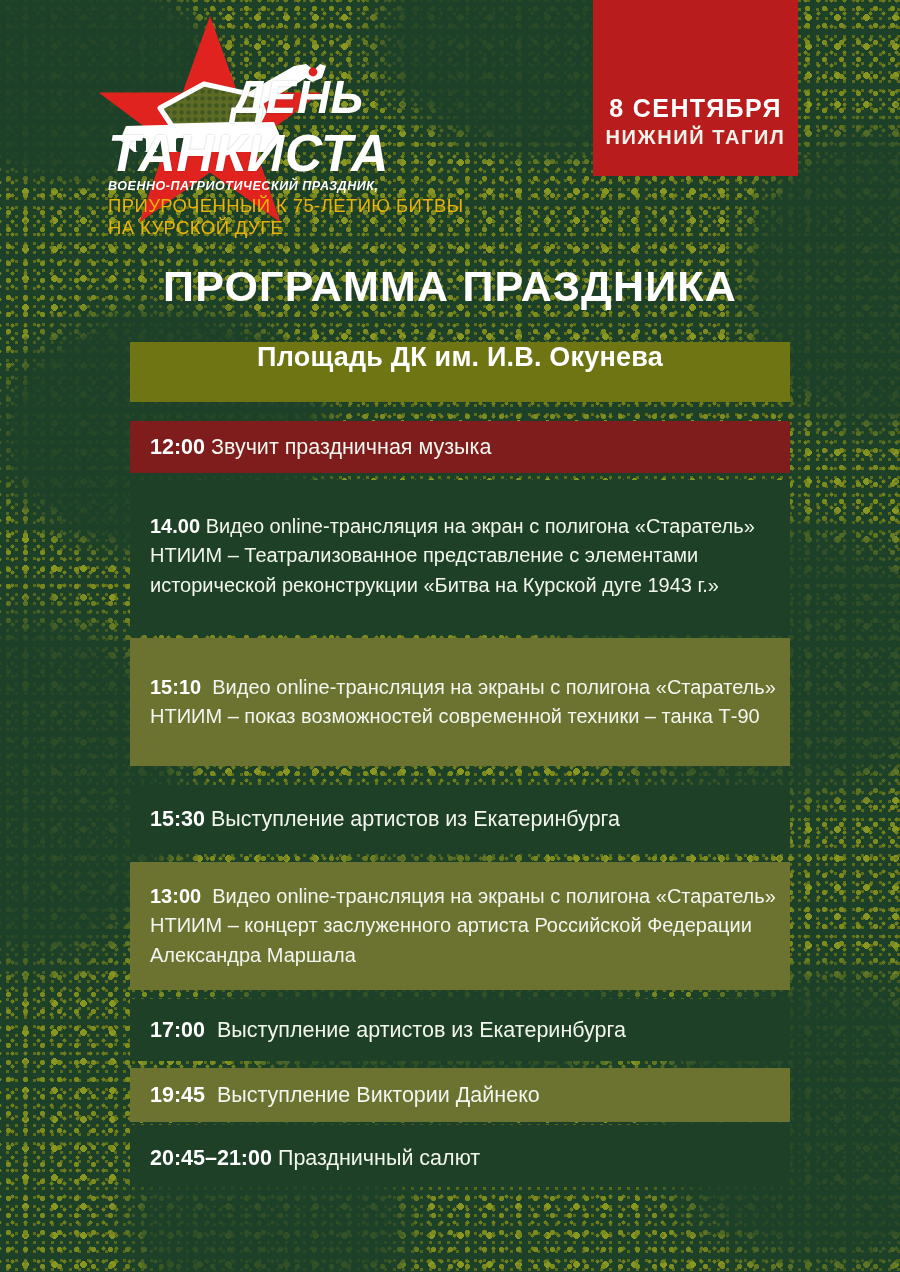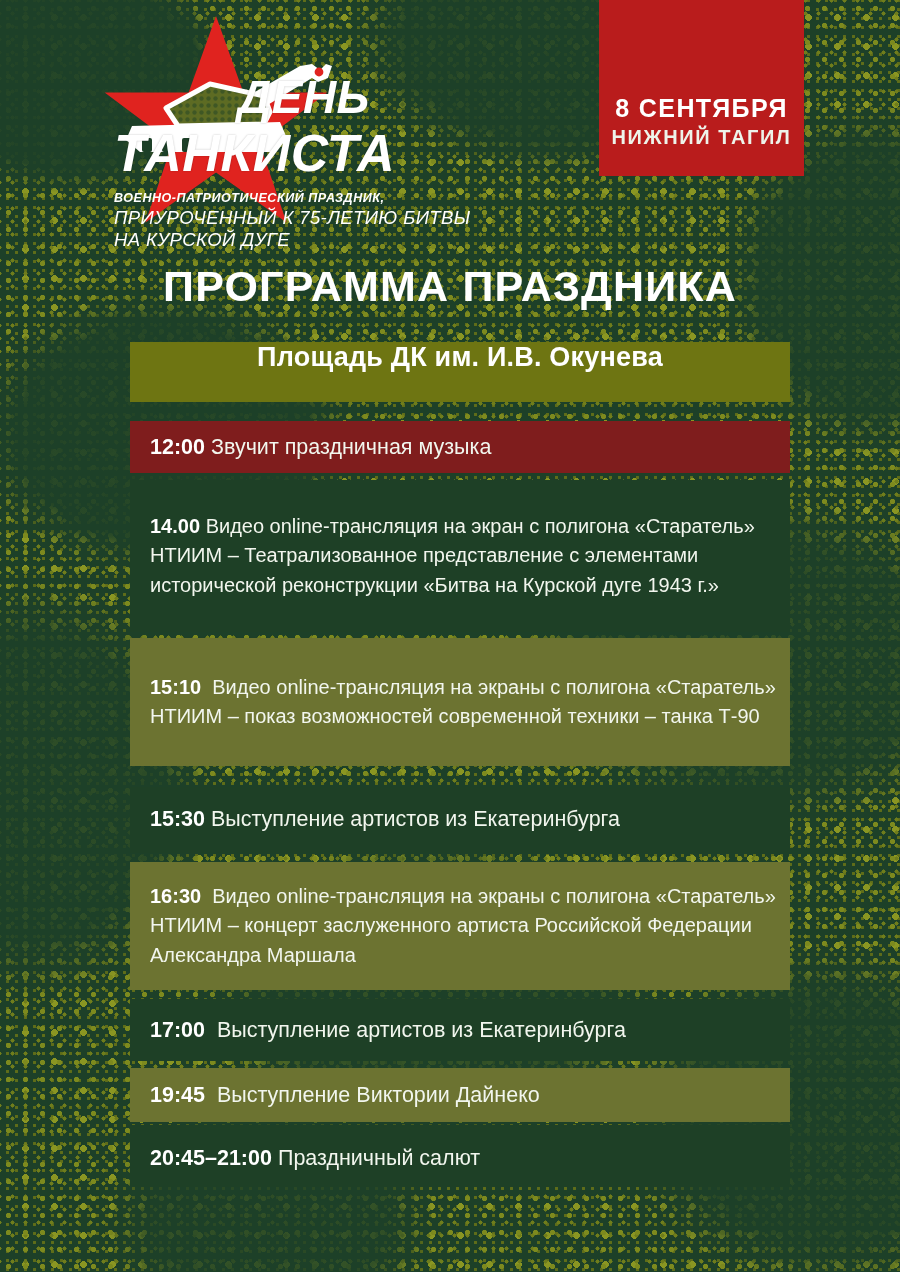--- a/index.html
+++ b/index.html
@@ -57,21 +57,21 @@
 
   
   .panel-dark{
     position:absolute;
     background:#1e4026;
   }
 
   
   .header{
     position:absolute;
-    left:14px; top:0; right:0;
+    left:8px; top:0; right:0;
     height:255px;
   }
 
   .logo-wrap{
     position:absolute;
     left:86px; top:16px;
     width:330px; height:160px;
   }
 
   .star{
@@ -102,39 +102,37 @@
     line-height:.94;
     text-shadow:0 0 2px rgba(0,0,0,.25);
   }
   .logo-den{ font-size:46px; margin-left:18px; }
   .logo-tank{ font-size:52px; margin-left:-106px; margin-top:10px; }
 
   .subtitle{
     position:absolute;
     left:100px; top:178px;
     width:420px;
-    margin-top:12px;
   }
   .sub-bold{
     color:#ffffff;
     font-size:12.5px;
     font-weight:700;
     font-style:italic;
     letter-spacing:.55px;
     line-height:1.35;
     text-transform:uppercase;
   }
   .sub-line{
-    color:#ffffff;
+    color:#eab308;
     font-size:18.5px;
     font-weight:400;
     letter-spacing:.4px;
     line-height:1.22;
     text-transform:uppercase;
-    font-style:italic;
   }
 
   
   .date-panel{
     position:absolute;
     left:585px; top:0;
     width:205px; height:176px;
     background:#b91c1c;
   }
   .date-inner{
@@ -301,21 +299,21 @@
   </div>
 
   <div class="row plain" style="top:790px; height:58px;">
     <div class="row-text">
       <span class="t">15:30</span><span class="nbsp"> </span><span>Выступление артистов из Екатеринбурга</span>
     </div>
   </div>
 
   <div class="row olive big" style="top:862px; height:128px;">
     <div class="row-text">
-      <span class="t">16:30</span><span class="nbsp">  </span><span>Видео online-трансляция на экраны с полигона «Старатель» НТИИМ – концерт заслуженного артиста Российской Федерации Александра Маршала</span>
+      <span class="t">13:00</span><span class="nbsp">  </span><span>Видео online-трансляция на экраны с полигона «Старатель» НТИИМ – концерт заслуженного артиста Российской Федерации Александра Маршала</span>
     </div>
   </div>
 
   <div class="row plain" style="top:1001px; height:58px;">
     <div class="row-text">
       <span class="t">17:00</span><span class="nbsp">  </span><span>Выступление артистов из Екатеринбурга</span>
     </div>
   </div>
 
   <div class="row olive" style="top:1068px; height:54px;">

